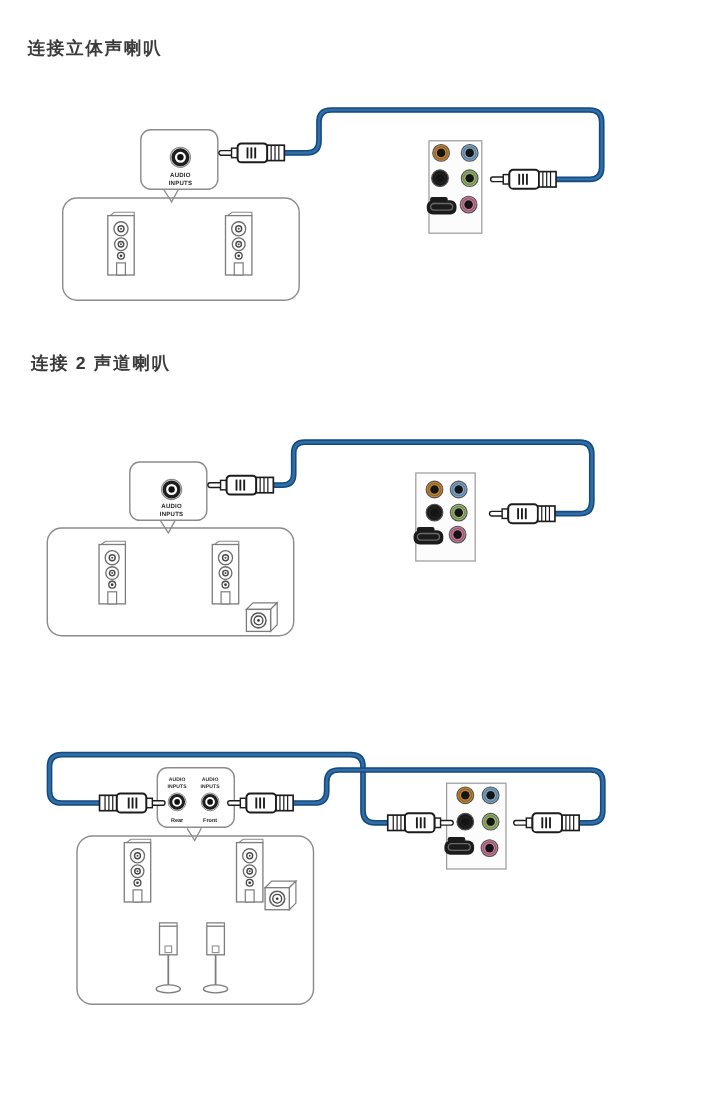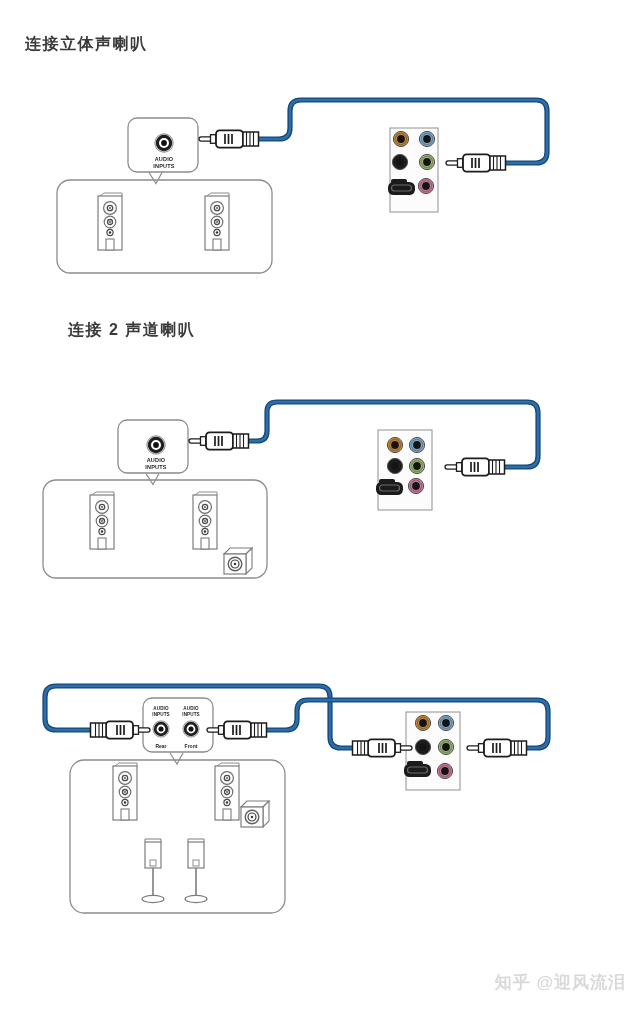--- a/index.html
+++ b/index.html
@@ -11,21 +11,21 @@
     font-family:"Liberation Sans",sans-serif;
   }
   .section-title{
     position:absolute;
     font-size:16px;
     font-weight:700;
     letter-spacing:1.5px;
     color:var(--title-color,#3a3a3a);
   }
   #title-stereo{left:25px;top:22px;margin-top:12px;}
-  #title-two{left:28px;top:320px;margin-left:40px;}
+  #title-two{left:28px;top:320px;}
   #title-four{left:25px;top:615px;}
   .watermark{
     position:absolute;
     right:14px;top:971px;
     font-size:17px;
     font-weight:700;
     letter-spacing:1px;
     color:var(--watermark-color,#d9d9d9);
   }
   svg.diagram-canvas{position:absolute;left:0;top:0;}
@@ -230,14 +230,13 @@
       <use href="#plugL" x="207" y="730"></use>
       <g transform="translate(412,748) scale(-1,1)">
           <use href="#plugL"></use>
         </g>
       <g transform="translate(467,748)">
           <use href="#plugL"></use>
         </g>
     </g>
   </svg>
 
-  <div class="watermark">知乎 @迎风流泪</div>
 </div>
 
 </body></html>

